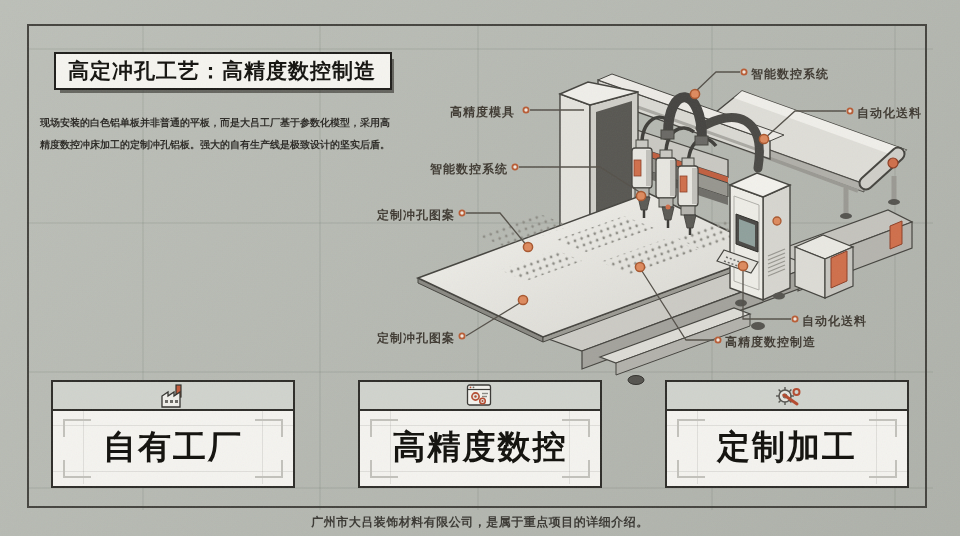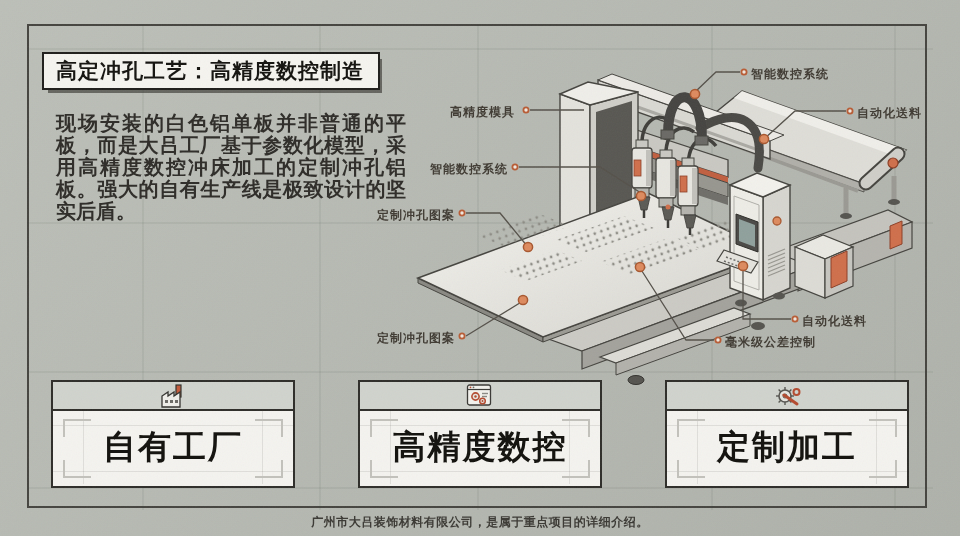--- a/index.html
+++ b/index.html
@@ -7,29 +7,29 @@
     position:relative;width:960px;height:536px;overflow:hidden;
     background:linear-gradient(135deg,#bcbfb8 0%,#b6b9b2 45%,#aeb1aa 100%);
     font-family:"Liberation Sans",sans-serif;
   }
   .frame{
     position:absolute;left:27px;top:24px;width:900px;height:484px;
     border:2px solid #45443f;box-sizing:border-box;pointer-events:none;
   }
   .main-svg{position:absolute;left:0;top:0;width:960px;height:536px;}
   .title-box{
-    position:absolute;left:42px;top:52px;width:338px;height:38px;
+    position:absolute;left:54px;top:52px;width:338px;height:38px;
     background:#f5f4ef;border:2px solid #1f1e1b;
     box-shadow:4px 5px 0 -2px rgba(45,43,38,.6);
     display:flex;align-items:center;box-sizing:border-box;padding:0 12px;
     font-size:21px;font-weight:bold;color:#14130f;letter-spacing:1px;white-space:nowrap;
   }
   .body-text{
-    position:absolute;left:56px;top:112px;width:350px;
-    font-size:20px;line-height:22px;font-weight:600;color:#2e2c28;
+    position:absolute;left:40px;top:112px;width:350px;
+    font-size:10px;line-height:22px;font-weight:600;color:#2e2c28;
     text-align:justify;
   }
   .callout{
     position:absolute;font-size:12px;font-weight:bold;color:#403b33;
     white-space:nowrap;letter-spacing:1px;
   }
   .feature{
     position:absolute;top:380px;width:244px;height:108px;
     border:2px solid #2e2d29;background:#f4f3ef;box-sizing:border-box;
   }
@@ -240,21 +240,21 @@
     </g>
   </svg>
 
   <div class="callout" style="right:445px;top:104px">高精度模具</div>
   <div class="callout" style="right:452px;top:161px">智能数控系统</div>
   <div class="callout" style="right:505px;top:207px">定制冲孔图案</div>
   <div class="callout" style="right:505px;top:330px">定制冲孔图案</div>
   <div class="callout" style="left:751px;top:66px">智能数控系统</div>
   <div class="callout" style="left:857px;top:105px">自动化送料</div>
   <div class="callout" style="left:802px;top:313px">自动化送料</div>
-  <div class="callout" style="left:725px;top:334px">毫米级公差控制</div>
+  <div class="callout" style="left:725px;top:334px">高精度数控制造</div>
 
   <div class="title-box">高定冲孔工艺：高精度数控制造</div>
   <div class="body-text">现场安装的白色铝单板并非普通的平板，而是大吕工厂基于参数化模型，采用高精度数控冲床加工的定制冲孔铝板。强大的自有生产线是极致设计的坚实后盾。</div>
 
   <div class="feature" style="left:51px">
     <div class="strip">
       <svg width="30" height="26" viewBox="0 0 30 26">
         <rect x="18" y="2" width="5" height="12" fill="#c3593a" stroke="#33322e" stroke-width="1.2"></rect>
         <path d="M4 24 V13 l6,-4 v4 l6,-4 v4 l6,-4 V24 Z" fill="#efeee9" stroke="#33322e" stroke-width="1.3"></path>
         <rect x="7" y="17" width="3" height="3" fill="#6b6a65"></rect>

